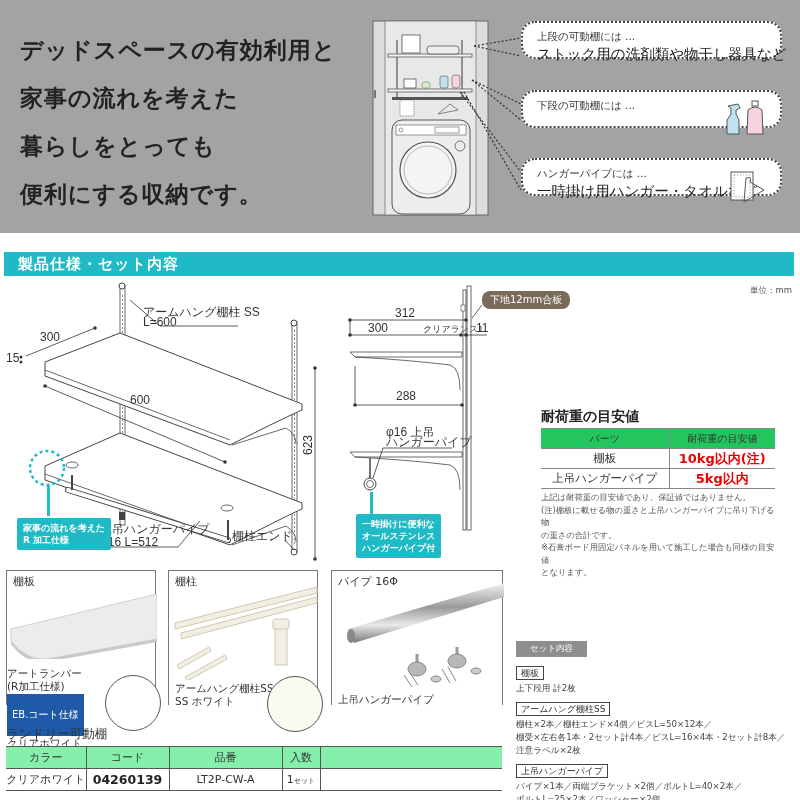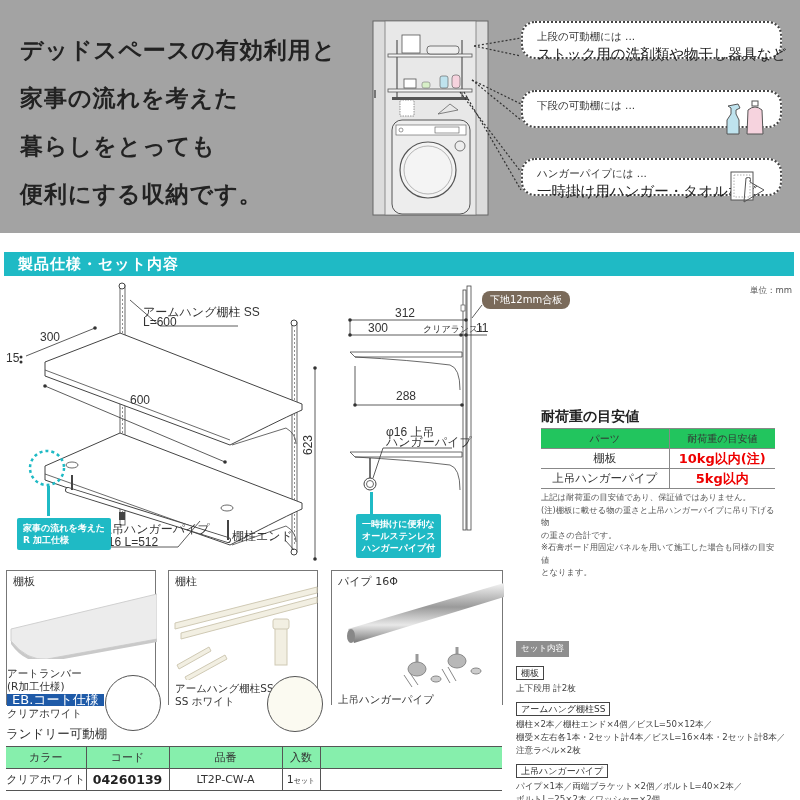--- a/index.html
+++ b/index.html
@@ -34,34 +34,34 @@
   .load-table td { height: 20px; text-align: center; border-bottom: 1px solid #888; color: #333; }
   .load-table th + th, .load-table td + td { border-left: 1px solid #888; }
   .load-table td.red { color: #e00; font-weight: bold; font-size: 13px; }
   .load-notes { position: absolute; left: 541px; top: 491px; width: 240px; font-size: 8.3px; color: #555; line-height: 12.5px; }
 
   
   .tile { position: absolute; top: 570px; height: 135px; border: 1px solid #777; border-top-width: 1px; border-bottom: none; }
   .tile-title { position: absolute; left: 6px; top: 3px; font-size: 11px; color: #333; }
   .tile-caption { position: absolute; font-size: 10.5px; color: #333; line-height: 13px; white-space: nowrap; }
   .swatch { position: absolute; width: 56px; height: 56px; border-radius: 50%; border: 1px solid #555; }
-  .eb-badge { display: inline-block; background: #1e5aa8; color: #fff; font-size: 13px; padding: 1px 5px; line-height: 10px; margin: 1px 0; text-align: right; }
+  .eb-badge { display: inline-block; background: #1e5aa8; color: #fff; font-size: 10px; padding: 16px 5px; line-height: 10px; margin: 1px 0; text-align: right; }
 
   
   .lineup-title { position: absolute; left: 6px; top: 726px; font-size: 12.5px; color: #333; text-align: right; }
   .lineup-table { position: absolute; left: 6px; top: 746px; width: 496px; border-collapse: collapse; font-size: 11px; }
   .lineup-table th { background: #86efac; font-weight: normal; height: 22px; border-top: 1px solid #555; border-bottom: 1px solid #555; color: #333; }
   .lineup-table td { height: 22px; text-align: center; border-bottom: 1px solid #555; color: #333; }
   .lineup-table th + th, .lineup-table td + td { border-left: 1px solid #555; }
   .lineup-table td.code { font-weight: bold; font-size: 12.5px; color: #222; }
   .lineup-table td small { font-size: 7px; }
 
   
   .set-box { position: absolute; left: 516px; top: 636px; width: 280px; }
-  .set-header { display: inline-block; background: #8e8e8e; color: #fff; font-size: 8.5px; padding: 2px 5px; margin-bottom: 4px; }
+  .set-header { display: inline-block; background: #8e8e8e; color: #fff; font-size: 8.5px; padding: 2px 14px; margin-bottom: 4px; }
   .set-group-label { display: inline-block; border: 1px solid #444; font-size: 9px; padding: 0 4px; line-height: 12px; margin: 3px 0 2px; color: #333; }
   .set-line { font-size: 8.6px; color: #444; line-height: 13px; white-space: nowrap; }
   .set-group { margin-bottom: 2px; }
 </style>
 </head>
 <body>
 
 <div class="hero">
   <div class="hero-lines">
     <div class="hero-line">デッドスペースの有効利用と</div>

